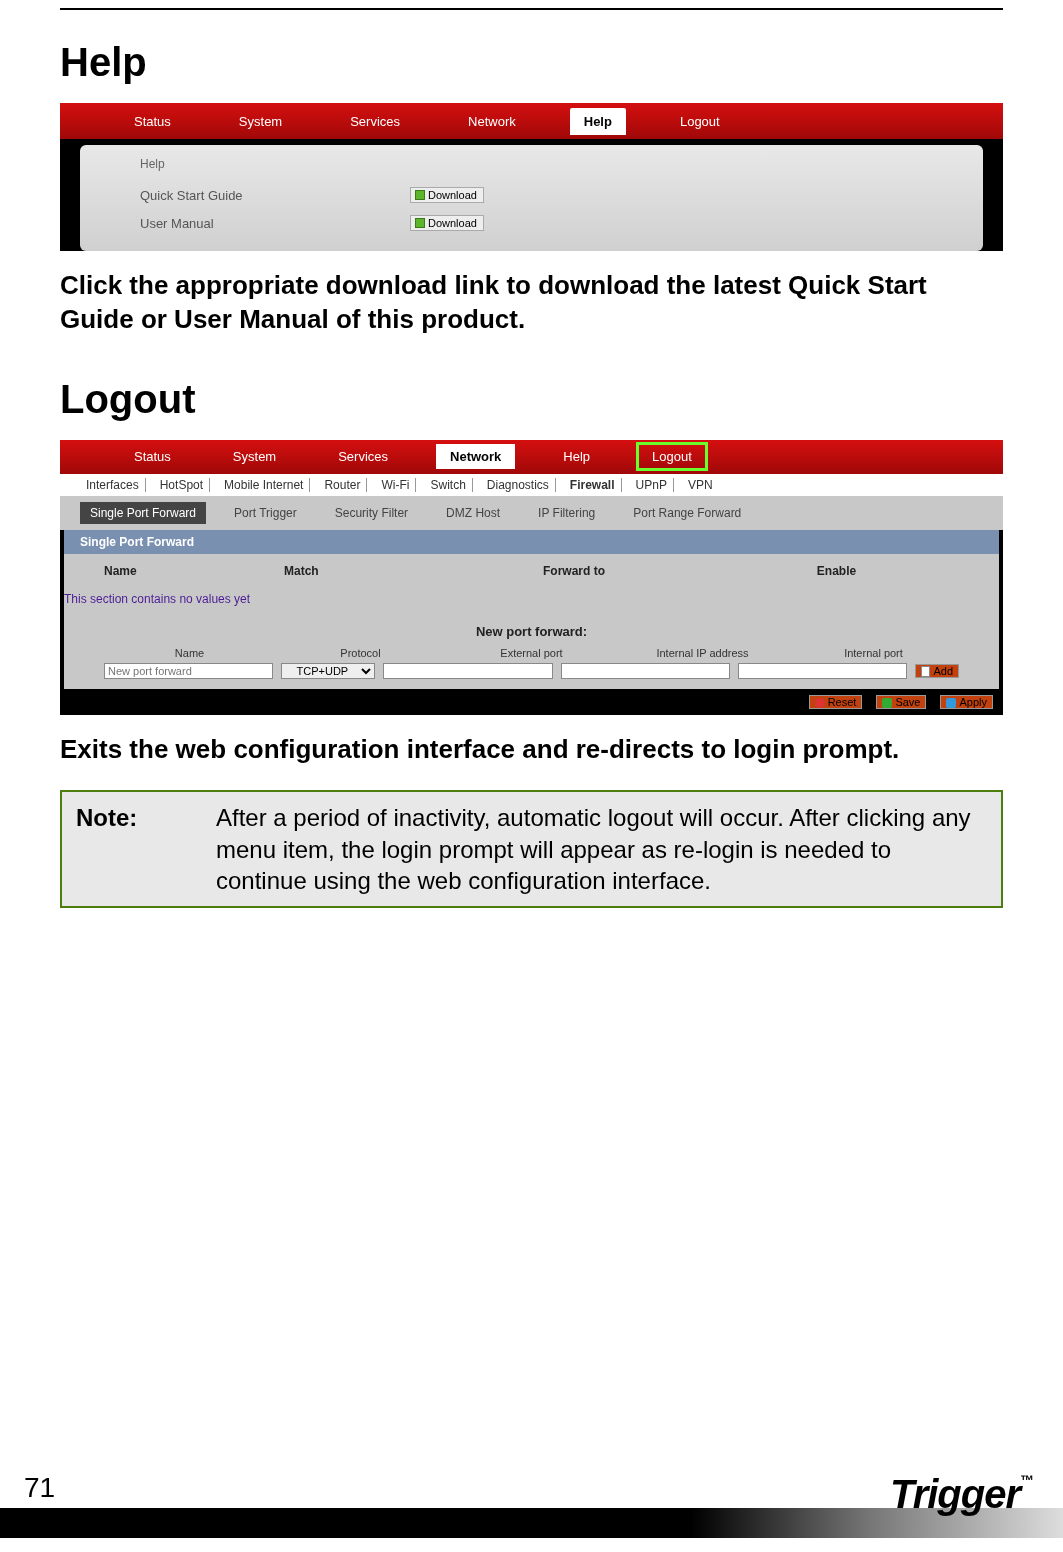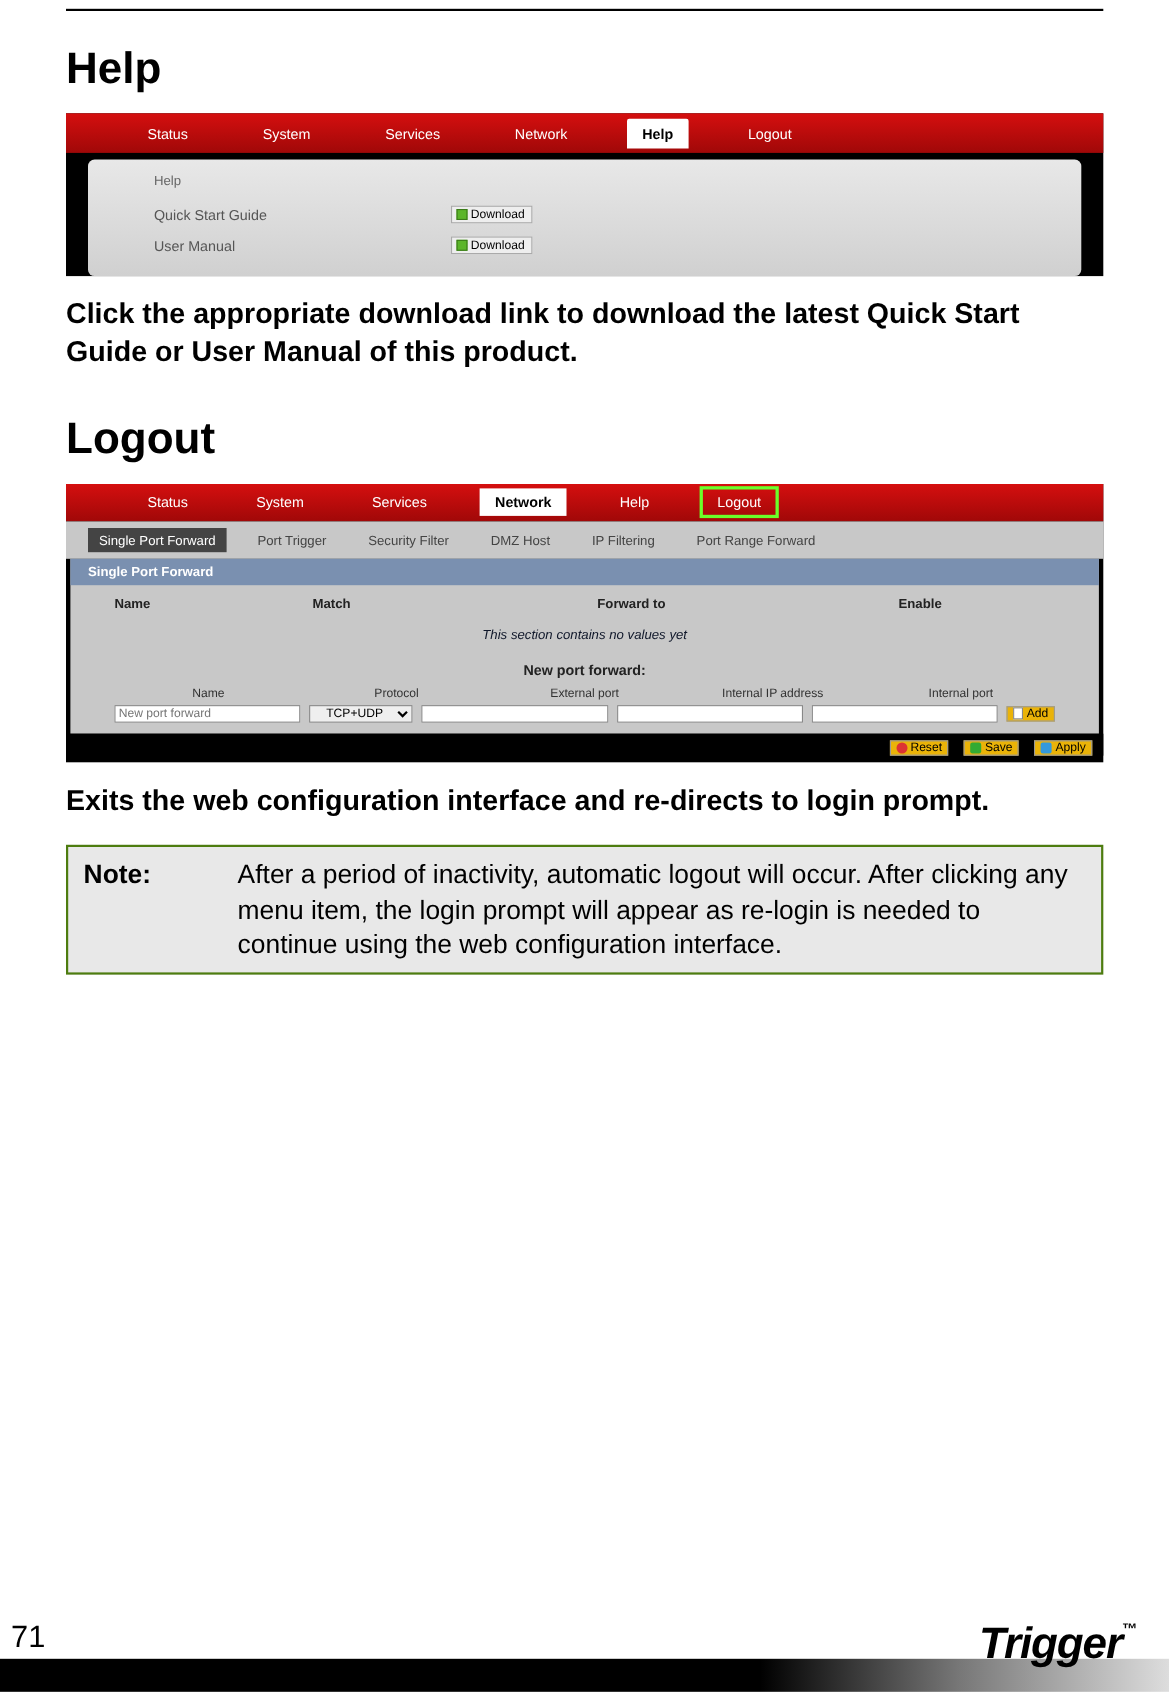--- a/index.html
+++ b/index.html
@@ -41,42 +41,42 @@
   .tabs2 { background:#c8c8c8; display:flex; gap:18px; padding:6px 20px; font-size:12px; color:#444; }
   .tabs2 .t { padding:4px 10px; cursor:pointer; }
   .tabs2 .t.sel { background:#444; color:#fff; }
   .panel { background:#c8c8c8; margin:0 4px; padding:0 0 10px 0; }
   .panel-hdr { background:#7a90b0; color:#fff; font-size:12px; font-weight:bold; padding:5px 16px; }
   .thead { display:flex; font-size:12px; font-weight:bold; color:#222; padding:10px 40px; }
   .thead div:nth-child(1){width:180px;}
   .thead div:nth-child(2){width:150px;}
   .thead div:nth-child(3){width:280px; text-align:center;}
   .thead div:nth-child(4){flex:1; text-align:center;}
-  .empty { text-align:center; font-style:italic; color:#0f172a; font-size:12px; padding:4px 0 14px 0; }
+  .empty { text-align:left; color:#4c1d95; font-size:12px; padding:4px 0 14px 0; }
   .npf-title { text-align:center; font-weight:bold; font-size:13px; color:#222; padding:4px 0 8px 0; }
   .npf-labels { display:flex; font-size:11px; color:#333; padding:0 40px; }
   .npf-labels div { flex:1; text-align:center; }
   .npf-inputs { display:flex; padding:4px 40px 0 40px; gap:8px; align-items:center; }
   .npf-inputs input[type=text] { flex:1; font-size:11px; padding:1px 3px; border:1px solid #888; background:#fff; }
   .npf-inputs select { width:94px; font-size:11px; border:1px solid #888;text-align:center; }
-  .mini-btn { background:#eab308; border:1px solid #999; font-size:11px; padding:0 5px; display:inline-flex; align-items:center; gap:3px; cursor:pointer; white-space:nowrap; }
+  .mini-btn { background:#c2410c; border:1px solid #999; font-size:11px; padding:0 5px; display:inline-flex; align-items:flex-end; gap:3px; cursor:pointer; white-space:nowrap; }
   .btnrow { display:flex; justify-content:flex-end; gap:14px; padding:6px 10px 0 0; background:#000; }
   .ico-red{width:10px;height:10px;background:#d33;border-radius:50%;display:inline-block;}
   .ico-green{width:10px;height:10px;background:#3a3;border-radius:2px;display:inline-block;}
   .ico-blue{width:10px;height:10px;background:#39d;border-radius:2px;display:inline-block;}
   .ico-page{width:9px;height:11px;background:#fff;border:1px solid #888;display:inline-block;position:relative;}
 
   
   .note-box { border:2px solid #4d7c0f; background:#e8e8e8; display:flex; padding:10px 14px; font-size:24px; line-height:1.3; margin-top:24px; }
   .note-box .nl { font-weight:bold; width:140px; }
   .note-box .nb { flex:1; }
 
   
   .footer { position:absolute; left:0; right:0; bottom:10px; height:70px; }
-  .footer .pgnum { position:absolute; left:10px; top:0; font-size:28px; }
+  .footer .pgnum { position:absolute; left:24px; top:0; font-size:28px; }
   .footer .bar { position:absolute; left:0; right:0; top:36px; height:30px; background:linear-gradient(to right,#000 0%,#000 65%,#777 82%,#ddd 100%); }
   .footer .brand { position:absolute; right:30px; top:0px; font-family: "Arial Black", Arial, sans-serif; font-size:40px; font-weight:900; font-style:italic; letter-spacing:-1px; }
   .footer .tm { font-size:14px; vertical-align:top; font-style:normal; }
 </style>
 </head>
 <body>
 
 <div class="topline"></div>
 
 <h1 class="section">Help</h1>
@@ -114,20 +114,32 @@
 <h1 class="section">Logout</h1>
 
 <div class="shot2">
   <div class="red-nav2">
     <div class="tab">Status</div>
     <div class="tab">System</div>
     <div class="tab">Services</div>
     <div class="tab activew">Network</div>
     <div class="tab">Help</div>
     <div class="tab highlight">Logout</div>
+  </div>
+  <div class="subnav">
+    <span>Interfaces</span>
+    <span>HotSpot</span>
+    <span>Mobile Internet</span>
+    <span>Router</span>
+    <span>Wi-Fi</span>
+    <span>Switch</span>
+    <span>Diagnostics</span>
+    <span class="bold">Firewall</span>
+    <span>UPnP</span>
+    <span>VPN</span>
   </div>
   <div class="tabs2">
     <div class="t sel">Single Port Forward</div>
     <div class="t">Port Trigger</div>
     <div class="t">Security Filter</div>
     <div class="t">DMZ Host</div>
     <div class="t">IP Filtering</div>
     <div class="t">Port Range Forward</div>
   </div>
   <div class="panel">

